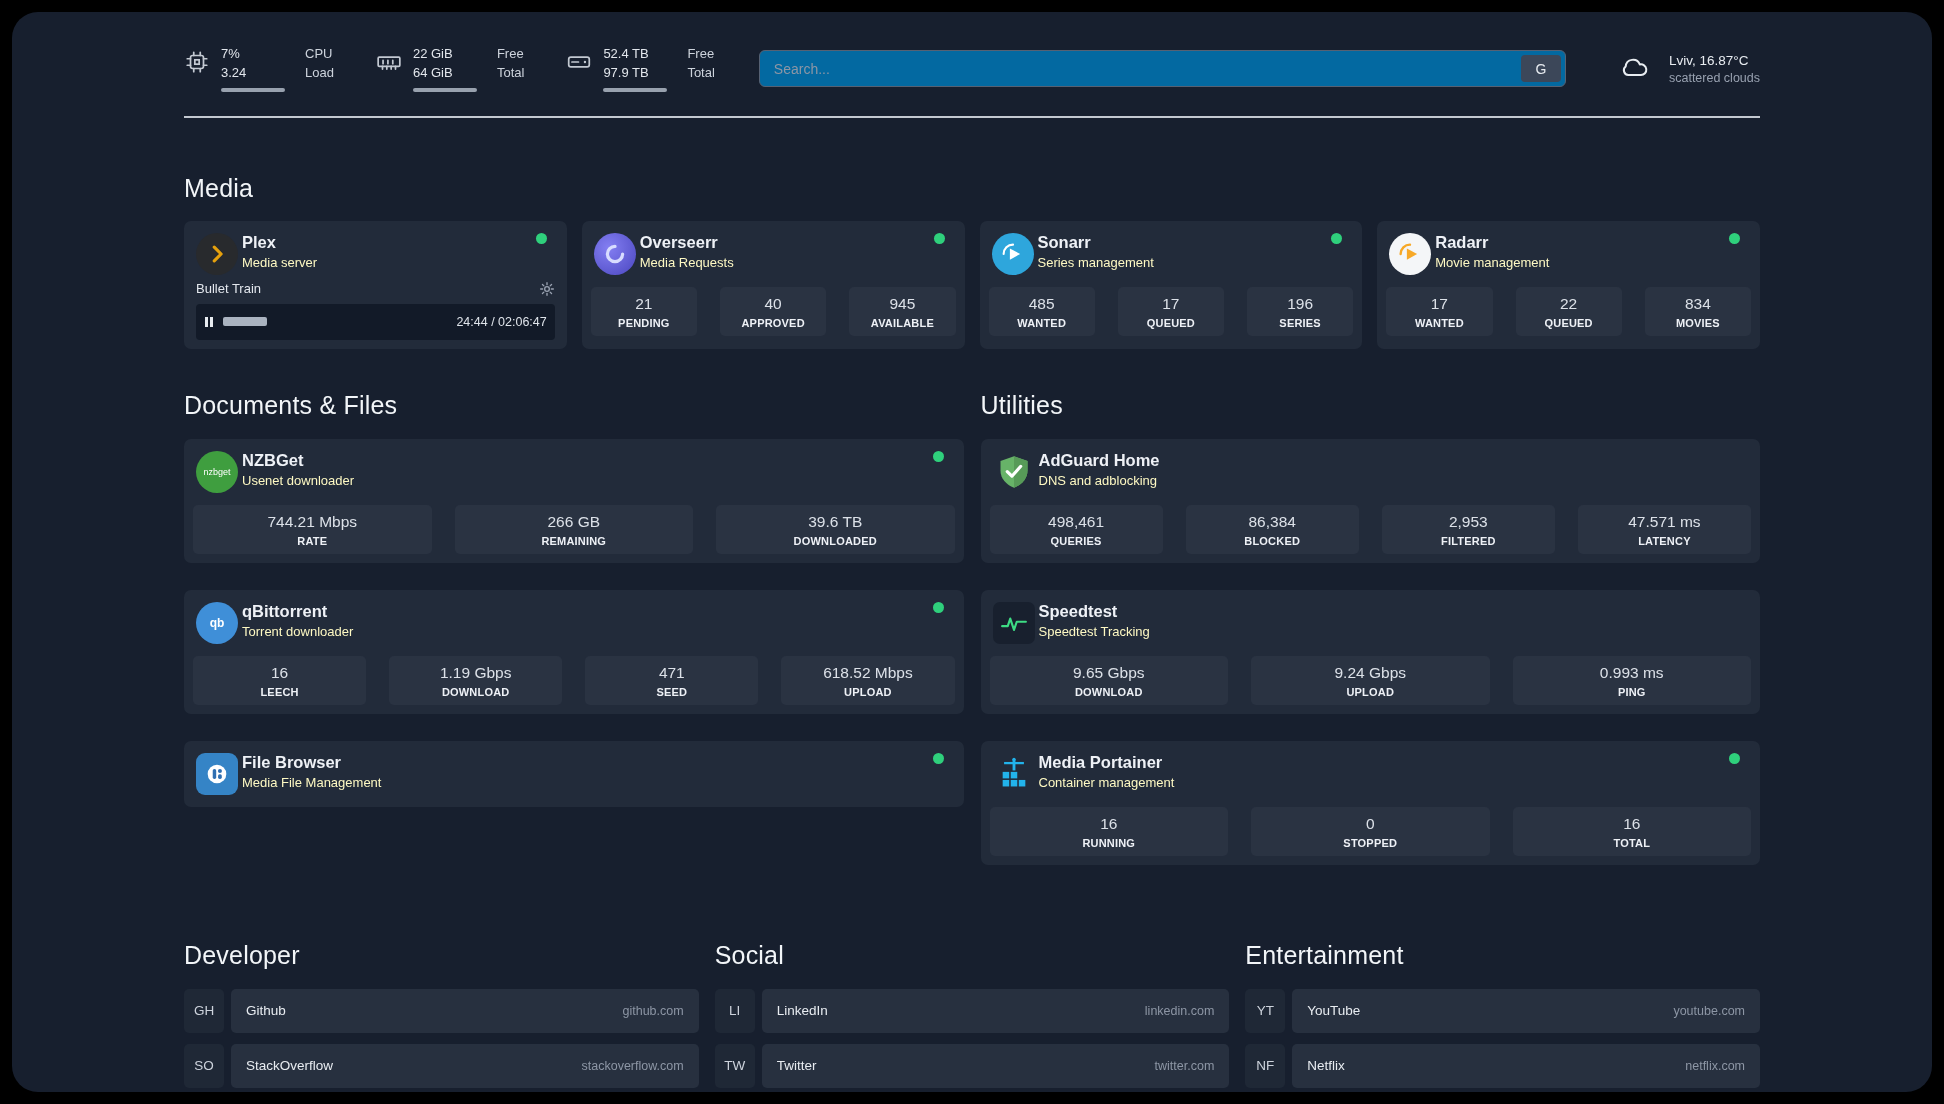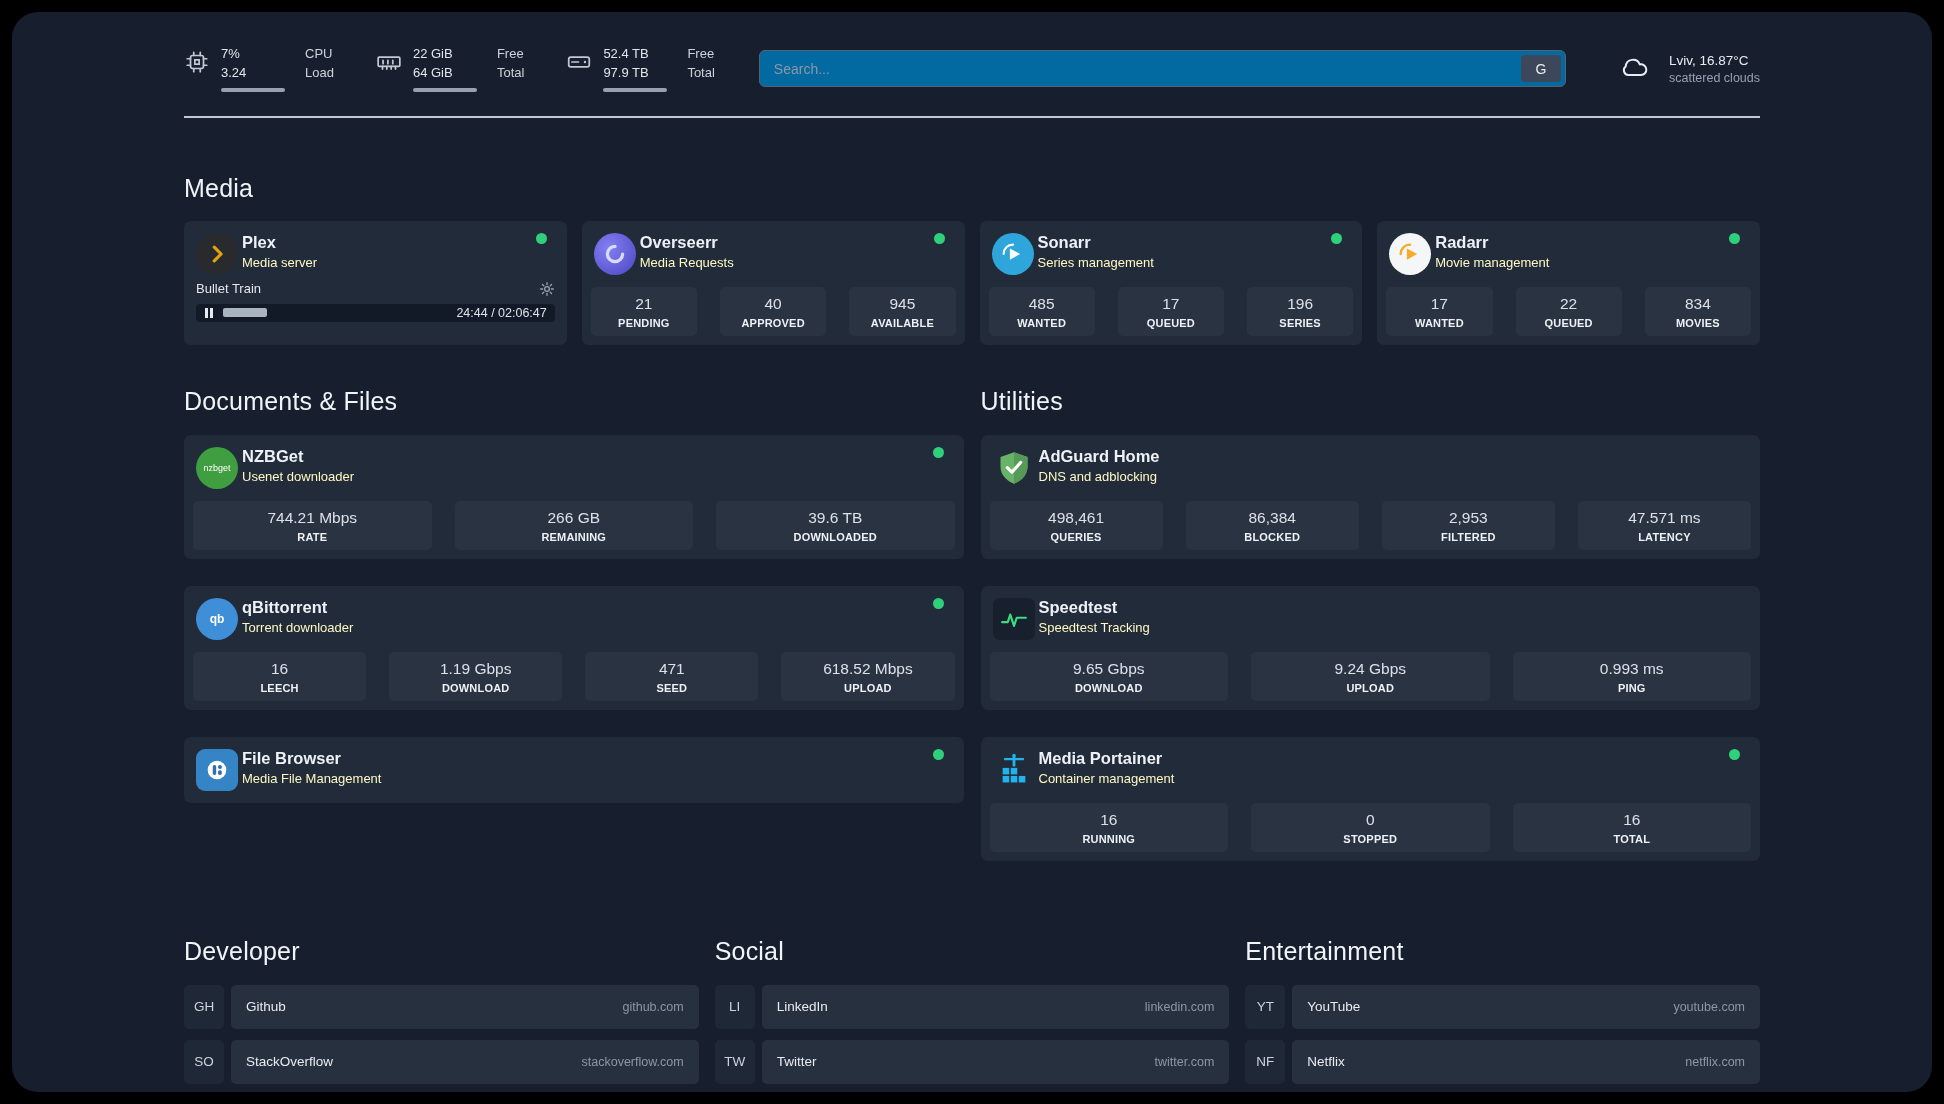--- a/index.html
+++ b/index.html
@@ -77,21 +77,21 @@
   .stat { flex: 1; background: #2a3342; border-radius: 5px; padding: 8px 4px 7px; text-align: center; }
   .stat-v { font-size: 15.5px; color: #dce1e8; }
   .stat-l { font-size: 11px; font-weight: 700; color: #eef1f6; margin-top: 4px; letter-spacing: 0.2px; }
 
   
   .plex-player { margin-top: 3px; padding: 0 3px; }
   .np-row { display: flex; justify-content: space-between; align-items: center; font-size: 13px; color: #e3e7ed; }
   .gear { color: #9aa3b2; display: flex; cursor: pointer; }
   .np-bar {
     margin-top: 7px; display: flex; align-items: center; gap: 9px;
-    background: #121a28; border-radius: 4px; padding: 4px 8px; height: 18px;
+    background: #121a28; border-radius: 4px; padding: 4px 8px; height: 36px;
   }
   .pause { display: flex; align-items: center; cursor: pointer; }
   .pause i { display: inline-block; width: 2.6px; height: 10px; background: #e8ecf1; margin: 0 1.3px; }
   .np-track { flex: 1; height: 9px; position: relative; border-radius: 2px; }
   .np-fill { height: 100%; background: #aab3c0; border-radius: 2px; }
   .np-time { font-size: 12.5px; color: #dfe4ea; white-space: nowrap; }
 
   
   .two-col { display: grid; grid-template-columns: 1fr 1fr; gap: 17px; margin-top: 42px; }
   .col .section-title { margin-bottom: 19px; }

